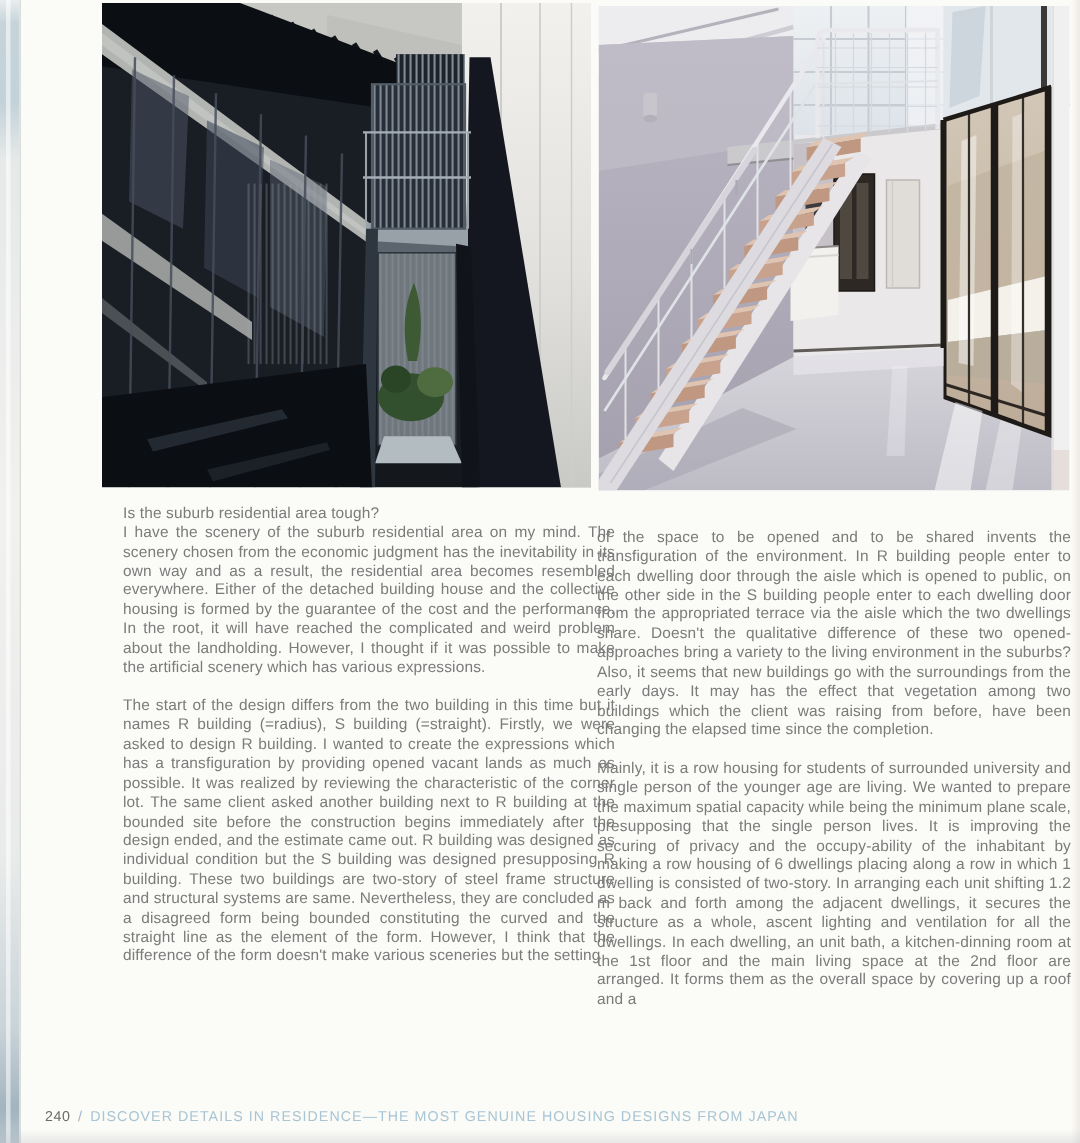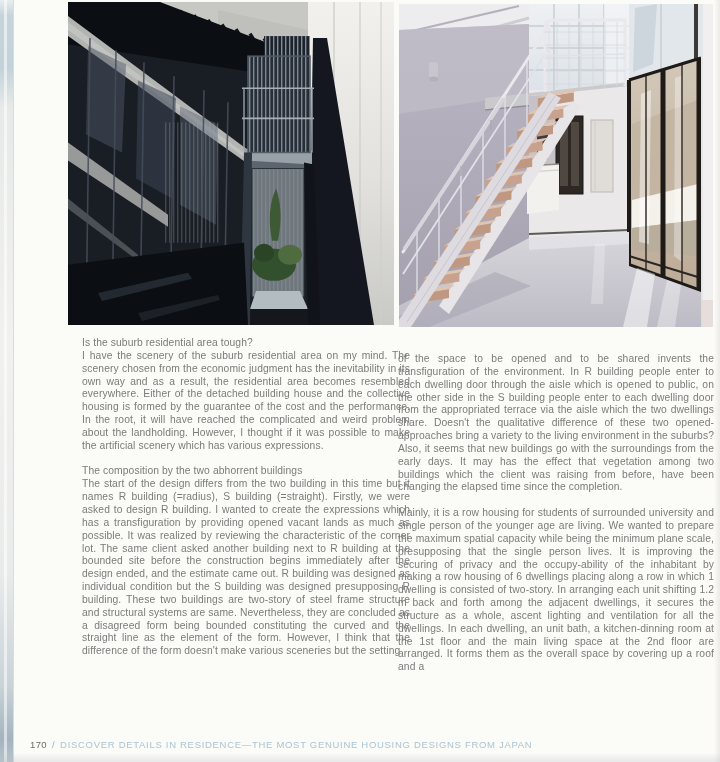--- a/index.html
+++ b/index.html
@@ -282,32 +282,31 @@
   <ellipse cx="34.5" cy="75" rx="4.5" ry="2.5" fill="#b2b0b8"></ellipse>
 </svg>
 </div>
 
 <div class="col" id="colL">
   <div class="para">
     <div>Is the suburb residential area tough?</div>
     <div>I have the scenery of the suburb residential area on my mind. The scenery chosen from the economic judgment has the inevitability in its own way and as a result, the residential area becomes resembled everywhere. Either of the detached building house and the collective housing is formed by the guarantee of the cost and the performance. In the root, it will have reached the complicated and weird problem about the landholding. However, I thought if it was possible to make the artificial scenery which has various expressions.</div>
   </div>
   <div class="para">
-    <div>The composition by the two abhorrent buildings</div>
     <div>The start of the design differs from the two building in this time but it names R building (=radius), S building (=straight). Firstly, we were asked to design R building. I wanted to create the expressions which has a transfiguration by providing opened vacant lands as much as possible. It was realized by reviewing the characteristic of the corner lot. The same client asked another building next to R building at the bounded site before the construction begins immediately after the design ended, and the estimate came out. R building was designed as individual condition but the S building was designed presupposing R building. These two buildings are two-story of steel frame structure and structural systems are same. Nevertheless, they are concluded as a disagreed form being bounded constituting the curved and the straight line as the element of the form. However, I think that the difference of the form doesn't make various sceneries but the setting</div>
   </div>
 </div>
 
 <div class="col" id="colR">
   <div class="para">
     <div>of the space to be opened and to be shared invents the transfiguration of the environment. In R building people enter to each dwelling door through the aisle which is opened to public, on the other side in the S building people enter to each dwelling door from the appropriated terrace via the aisle which the two dwellings share. Doesn't the qualitative difference of these two opened-approaches bring a variety to the living environment in the suburbs? Also, it seems that new buildings go with the surroundings from the early days. It may has the effect that vegetation among two buildings which the client was raising from before, have been changing the elapsed time since the completion.</div>
   </div>
   <div class="para">
     <div>Mainly, it is a row housing for students of surrounded university and single person of the younger age are living. We wanted to prepare the maximum spatial capacity while being the minimum plane scale, presupposing that the single person lives. It is improving the securing of privacy and the occupy-ability of the inhabitant by making a row housing of 6 dwellings placing along a row in which 1 dwelling is consisted of two-story. In arranging each unit shifting 1.2 m back and forth among the adjacent dwellings, it secures the structure as a whole, ascent lighting and ventilation for all the dwellings. In each dwelling, an unit bath, a kitchen-dinning room at the 1st floor and the main living space at the 2nd floor are arranged. It forms them as the overall space by covering up a roof and a</div>
   </div>
 </div>
 
 <div class="footer">
-  <span>170</span><span class="sep">/</span><span class="title">DISCOVER DETAILS IN RESIDENCE—THE MOST GENUINE HOUSING DESIGNS FROM JAPAN</span>
+  <span>240</span><span class="sep">/</span><span class="title">DISCOVER DETAILS IN RESIDENCE—THE MOST GENUINE HOUSING DESIGNS FROM JAPAN</span>
 </div>
 
 <div class="page-right"></div>
 <div class="page-bottom"></div>
 
 </body></html>

